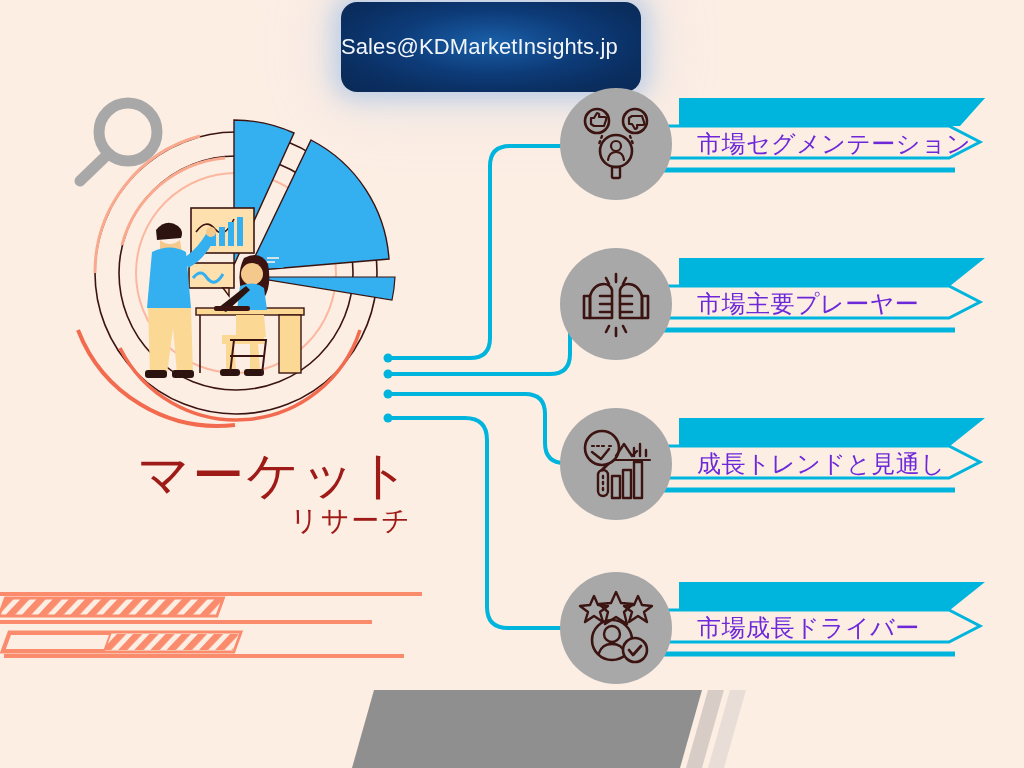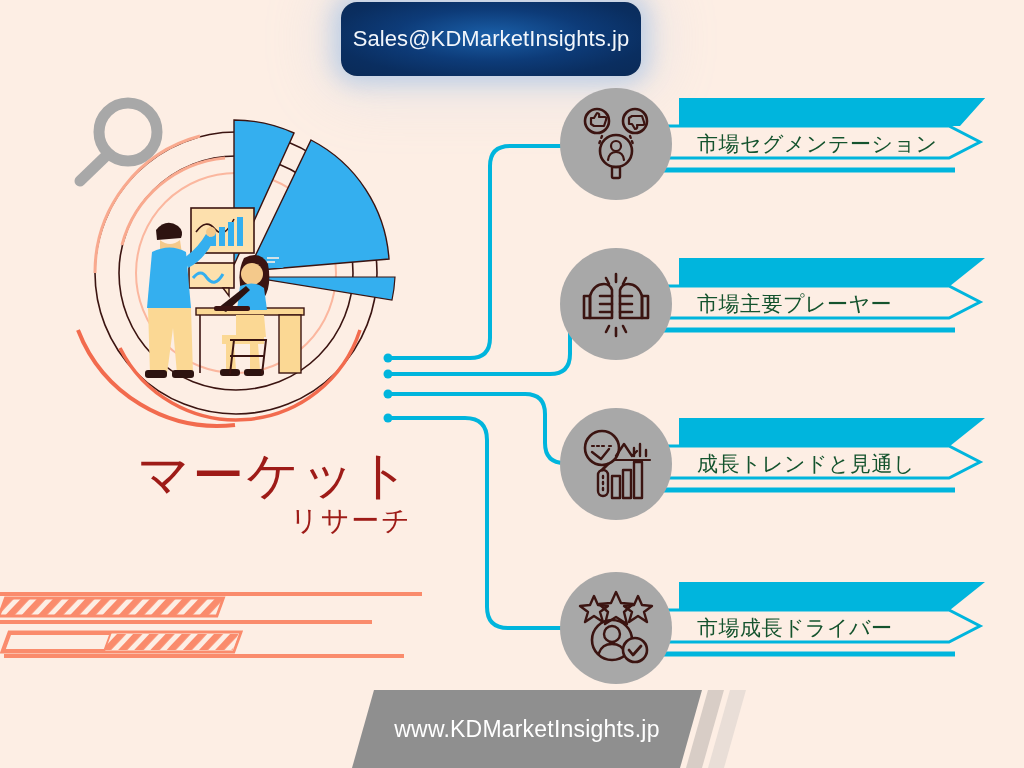--- a/index.html
+++ b/index.html
@@ -15,28 +15,28 @@
     background: #fdeee4;
     font-family: "Liberation Sans", "DejaVu Sans", sans-serif;
   }
 
   
   #email-pill {
     position: absolute;
     left: 341px;
     top: 2px;
     width: 300px;
-    height: 74px;
+    height: 90px;
     border-radius: 16px;
     background: radial-gradient(ellipse at 50% 45%, #1a5fa8 0%, #0d3b78 45%, #0a2e60 75%, #0a2a57 100%);
     box-shadow: 0 0 22px 8px rgba(120,170,230,0.40),
                 0 0 60px 18px rgba(160,200,240,0.22);
     display: flex;
     align-items: center;
-    justify-content: center;
+    justify-content: flex-start;
   }
   #email-pill .pill-text {
     color: #f2f6fb;
     font-size: 22px;
     letter-spacing: 0.1px;
     white-space: nowrap;
   }
 
   
   #illustration {
@@ -119,22 +119,22 @@
   }
   .row-banner .banner-svg { position: absolute; left: 0; top: 0; }
   .row-banner .banner-label {
     position: absolute;
     left: 42px;
     top: 30px;
     width: 260px;
     height: 44px;
     display: flex;
     align-items: center;
-    color: #14532d;
-    font-size: 21px;
+    color: #6d28d9;
+    font-size: 24px;
     letter-spacing: 0.5px;
     white-space: nowrap;
   }
 
   
   #footer-band {
     position: absolute;
     left: 352px;
     top: 690px;
     width: 400px;
@@ -389,16 +389,15 @@
       <div class="banner-label">市場成長ドライバー</div>
     </div>
   </div>
 
   <div id="footer-band">
     <svg width="400" height="78" viewBox="0 0 400 78" style="position:absolute;left:0;top:0">
       <polygon points="22,0 350,0 328,78 0,78" fill="#8f8f8f"></polygon>
       <polygon points="356,0 372,0 350,78 334,78" fill="#d8cdc6"></polygon>
       <polygon points="378,0 394,0 372,78 356,78" fill="#e9ded7"></polygon>
     </svg>
-    <div class="footer-text">www.KDMarketInsights.jp</div>
   </div>
 
 </div>
 
 </body></html>

